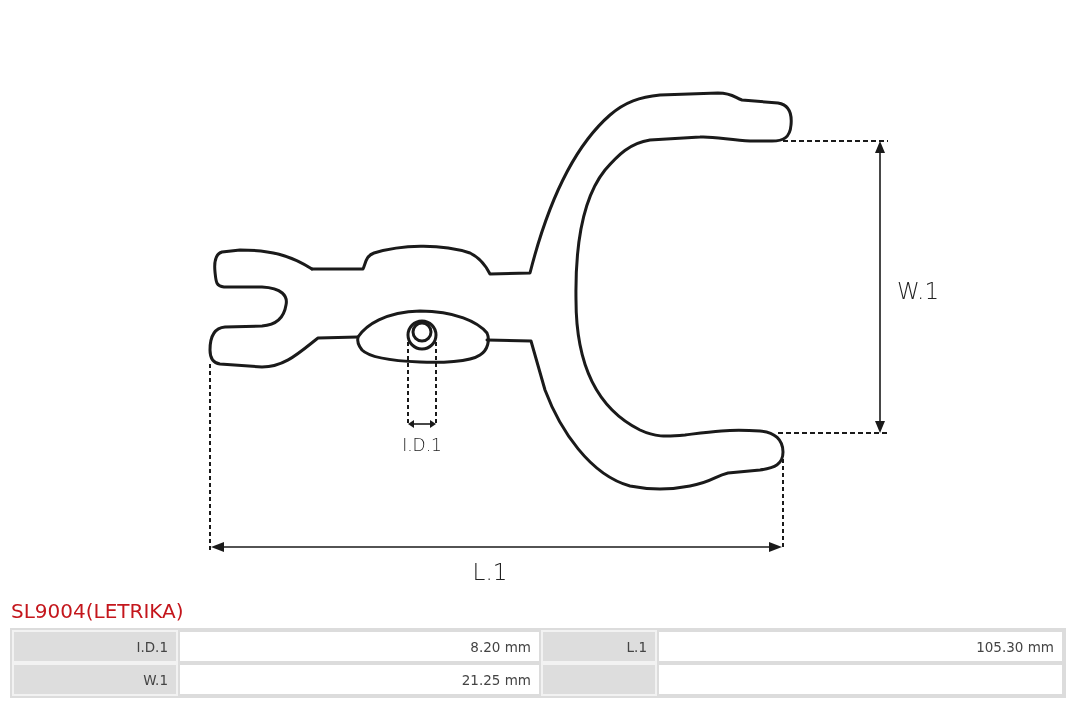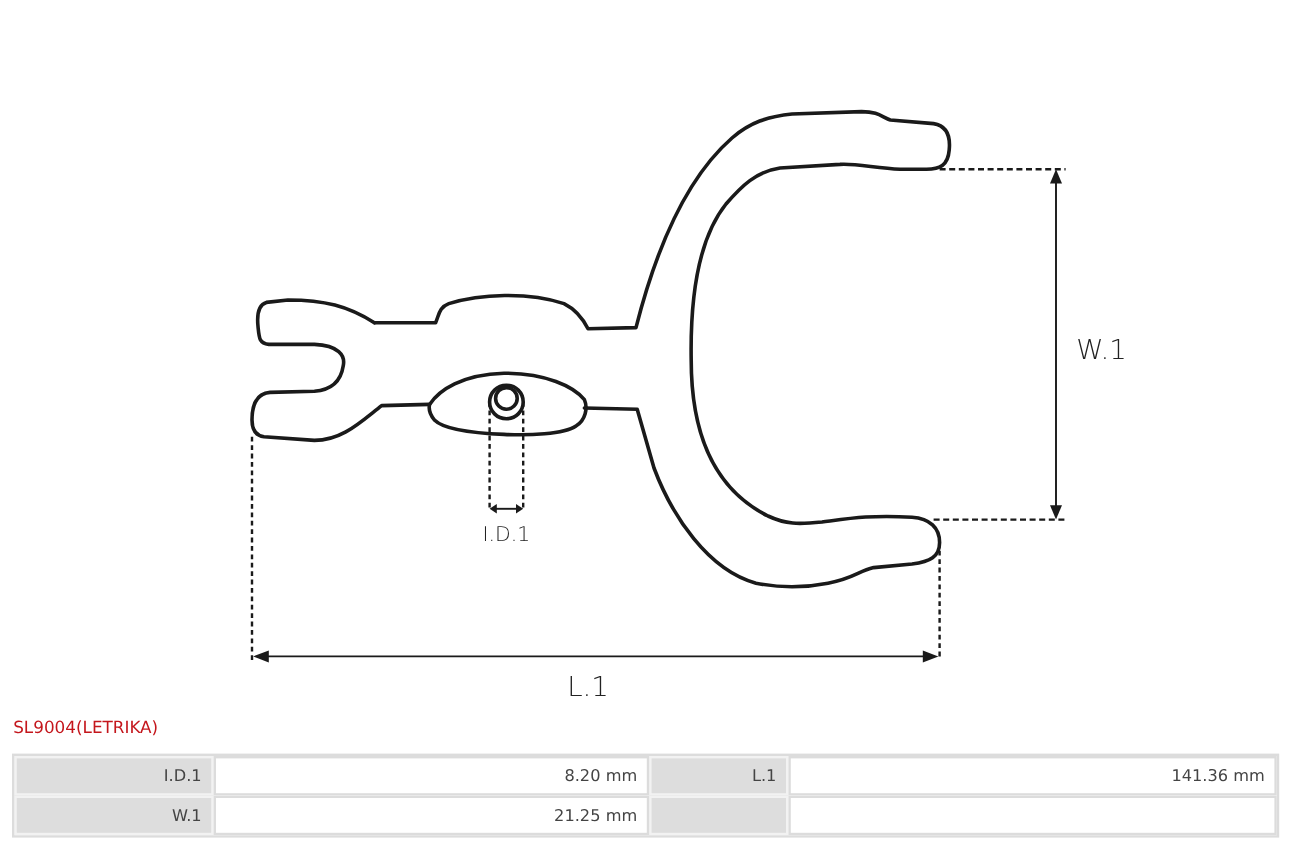--- a/index.html
+++ b/index.html
@@ -1,20 +1,20 @@
 <!DOCTYPE html>
 <html><head>
   <meta charset="utf-8">
   <style>
     html, body { margin: 0; padding: 0; background: #ffffff; }
     body { width: 1080px; height: 701px; position: relative; overflow: hidden;
            font-family: "DejaVu Sans", sans-serif; color: #333; }
     #diagram { position: absolute; left: 0; top: 0; width: 1080px; height: 600px; }
     .dim-label { font-family: "DejaVu Sans", sans-serif; font-weight: 300; fill: #222; }
-    #product-title { position: absolute; left: 11px; top: 599px; font-size: 14px;
+    #product-title { position: absolute; left: 11px; top: 599px; font-size: 20px;
                      color: #c4161c; font-family: "DejaVu Sans", sans-serif; letter-spacing: 0px; }
     #spec-table { position: absolute; left: 10px; top: 628px; width: 1056px;
                   border-collapse: separate; border-spacing: 0;
                   border: 2px solid #dcdcdc; font-size: 13.5px; }
     #spec-table td { height: 29px; padding: 0 8px; text-align: right;
                      border: 2px solid #dcdcdc; color: #444; }
     #spec-table td.lbl { background: #dddddd; border-color: #f2f2f2 #f2f2f2 #f2f2f2 #f2f2f2; }
     #spec-table td.val { background: #ffffff; margin-left: 19px; }
   </style>
 </head>
@@ -76,21 +76,21 @@
     <col style="width:166px">
       <col style="width:363px">
       <col style="width:116px">
       <col>
   </colgroup>
   <tbody>
       <tr>
     <td class="lbl">I.D.1</td>
     <td class="val">8.20 mm</td>
     <td class="lbl">L.1</td>
-    <td class="val">141.36 mm</td>
+    <td class="val">105.30 mm</td>
   </tr>
   <tr>
     <td class="lbl">W.1</td>
     <td class="val">21.25 mm</td>
     <td class="lbl"></td>
     <td class="val"></td>
   </tr>
 </tbody>
   </table>
 

